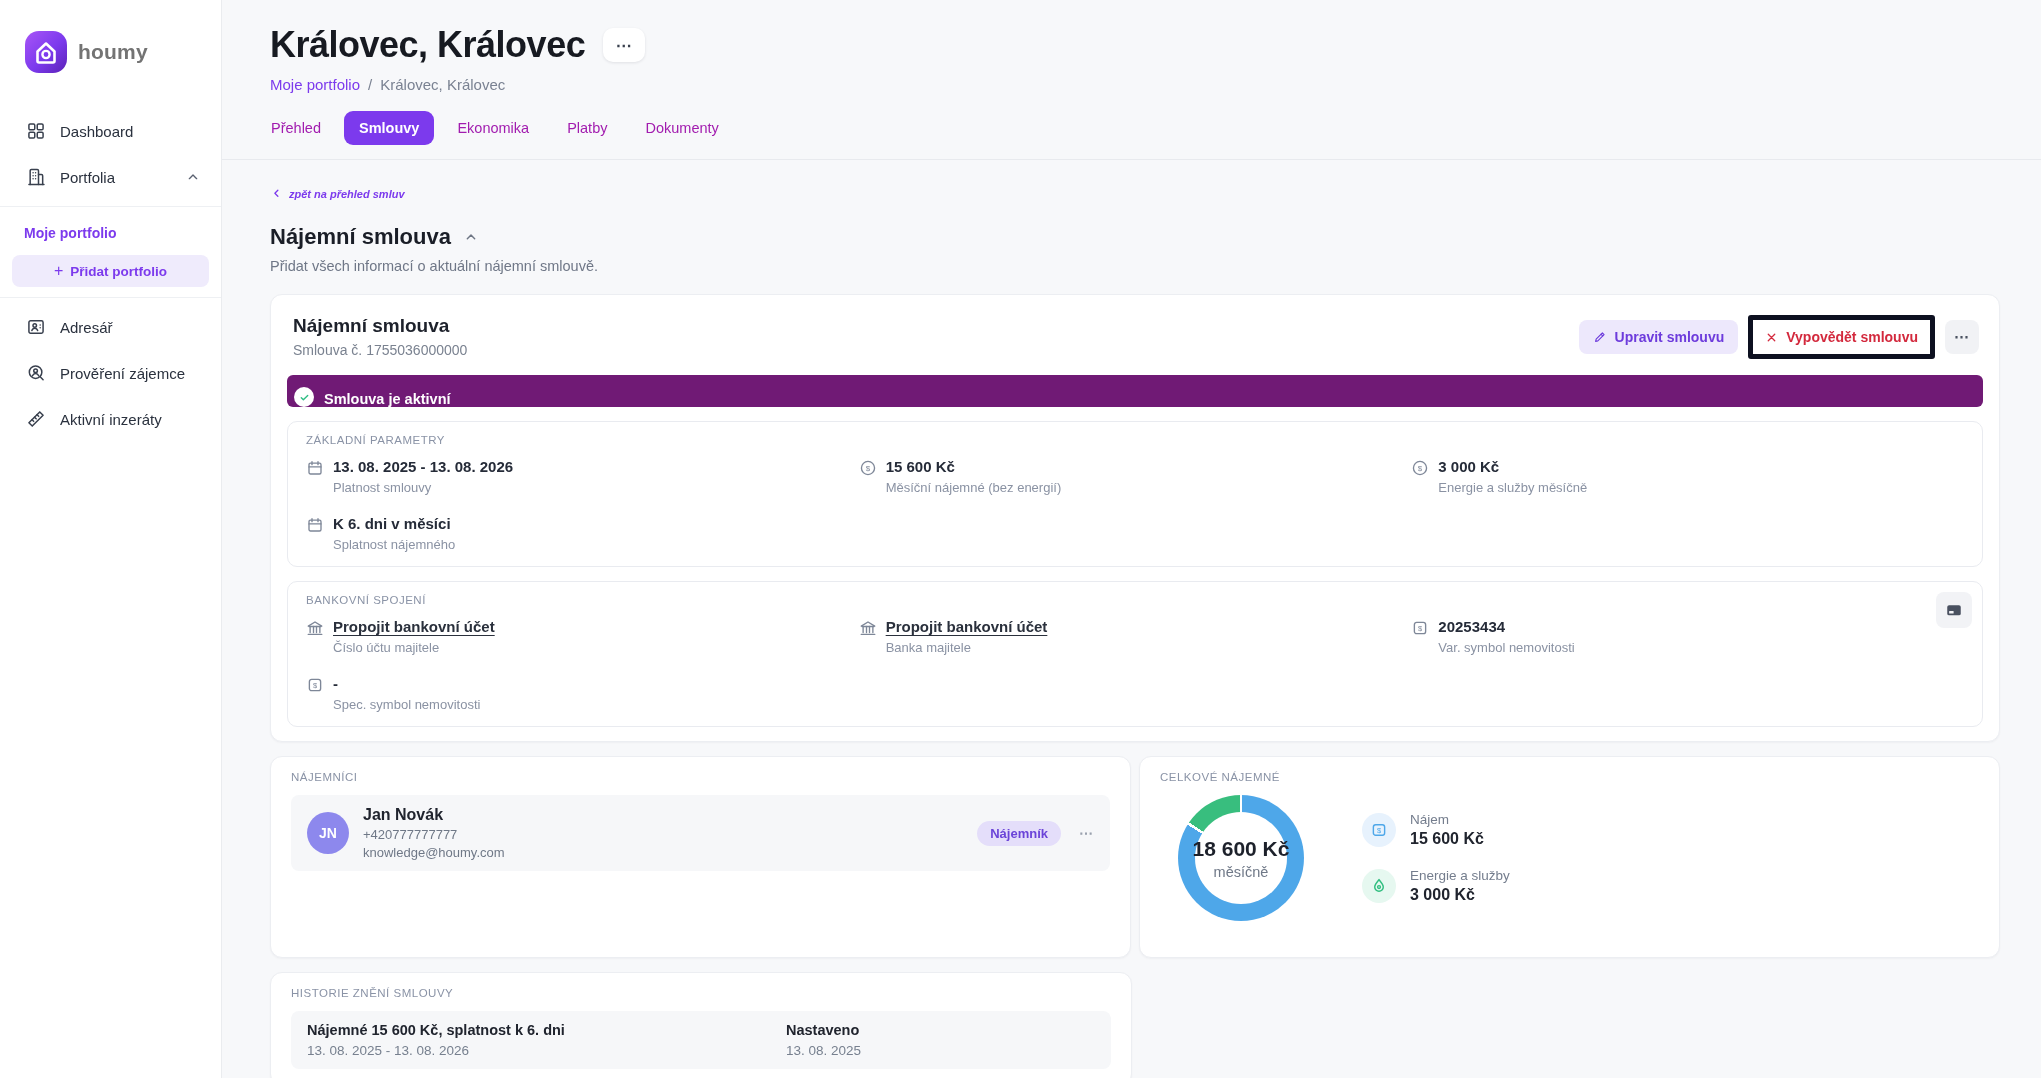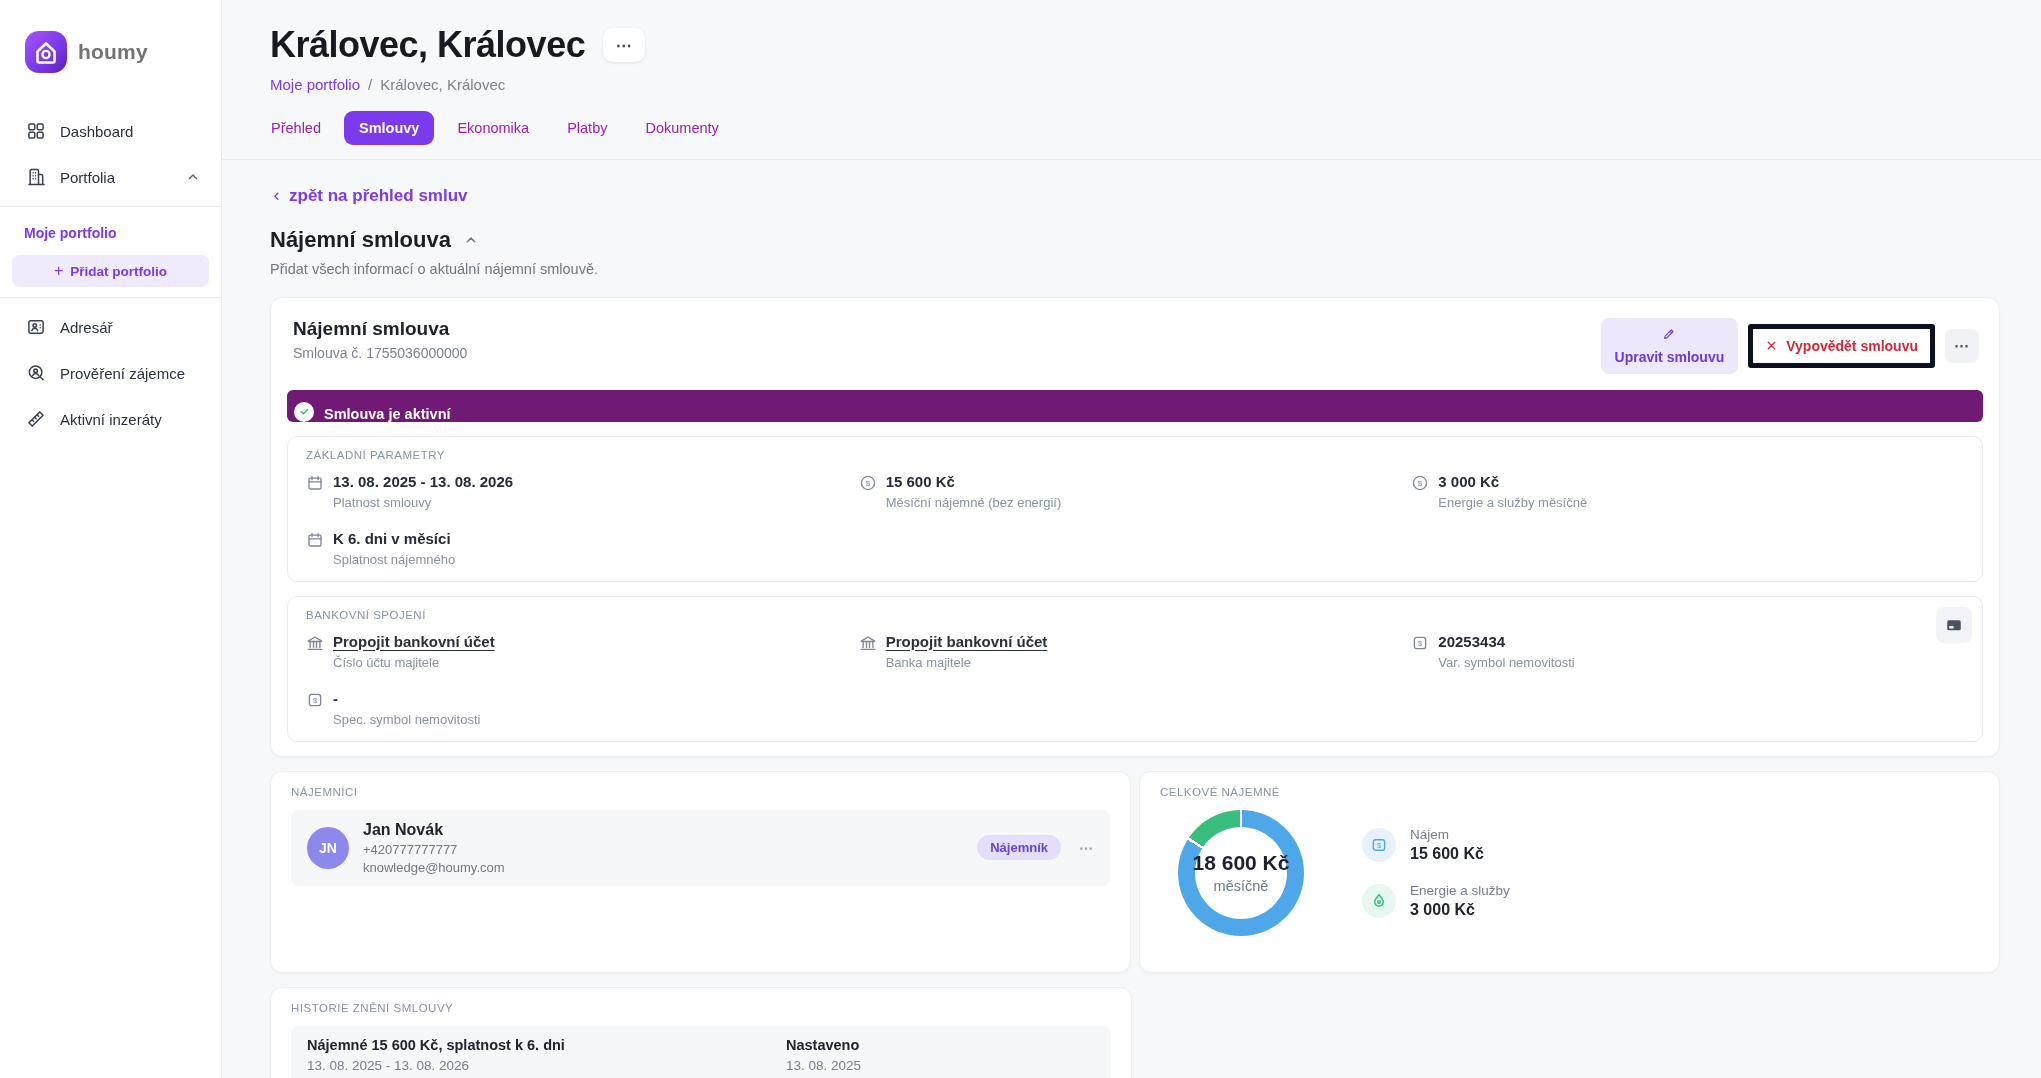--- a/index.html
+++ b/index.html
@@ -49,39 +49,39 @@
   }
   .breadcrumb { margin-top:10px; font-size:15px; display:flex; gap:8px; align-items:center; }
   .bc-parent { color:#7C3AED; font-weight:500; cursor:pointer; }
   .bc-sep, .bc-current { color:#7A8292; }
   .tabs { margin-top:18px; margin-left:-14px; display:flex; gap:8px; align-items:center; }
   .tab { padding:9px 15px; border-radius:9px; font-size:14.5px; font-weight:500; color:#a21caf; cursor:pointer; }
   .tab.active { background:#7C3AED; color:#FFFFFF; font-weight:700; }
   .head-divider { height:1px; background:#E8EAEE; margin-top:14px; }
 
   .content { padding:26px 41px 0 48px; }
-  .back-link { display:inline-flex; align-items:center; gap:6px; color:#7C3AED; font-size:17px; font-weight:700; cursor:pointer; }
+  .back-link { display:inline-flex; align-items:center; gap:6px; color:#7C3AED; font-size:11px; font-weight:700; cursor:pointer;font-style:italic; }
   .back-link svg { width:13px; height:13px; }
   .section-title-row { margin-top:20px; display:flex; align-items:center; gap:12px; }
   .section-title { font-size:22px; font-weight:800; color:#1A1E27; }
   .section-caret { color:#6E7684; width:16px; height:16px; cursor:pointer; }
   .section-sub { margin-top:8px; font-size:14.5px; color:#6F7787; }
 
   .card {
     background:#FFFFFF; border:1px solid #ECEEF2; border-radius:12px;
     box-shadow:0 1px 2px rgba(16,24,40,.04);
   }
   .contract-card { margin-top:20px; padding:16px 16px 14px 16px; }
   .card-head { display:flex; align-items:flex-start; justify-content:space-between; padding:4px 4px 0 6px; }
   .cc-title { font-size:19px; font-weight:700; color:#1D212B; }
   .cc-number { margin-top:5px; font-size:14px; color:#7A8290; }
   .head-actions { display:flex; align-items:center; gap:10px; }
   .btn-edit {
     display:flex; align-items:center; gap:8px; background:#EDE8FC; color:#6D3BDC;
-    border-radius:8px; padding:9px 14px; font-size:14px; font-weight:700; cursor:pointer;flex-direction:column;
+    border-radius:8px; padding:9px 14px; font-size:14px; font-weight:700; cursor:pointer;
   }
   .btn-edit svg { width:14px; height:14px; }
   .annotation-box { border:5px solid #0D1020; border-radius:3px; padding:2px 4px; background:#FFFFFF; }
   .btn-terminate {
     display:flex; align-items:center; gap:8px; color:#D3293D; background:transparent;
     padding:7px 8px; font-size:14px; font-weight:700; cursor:pointer;
   }
   .btn-terminate svg { width:13px; height:13px; }
   .btn-more {
     width:34px; height:34px; border-radius:8px; background:#F1F2F5; color:#4A5160;

